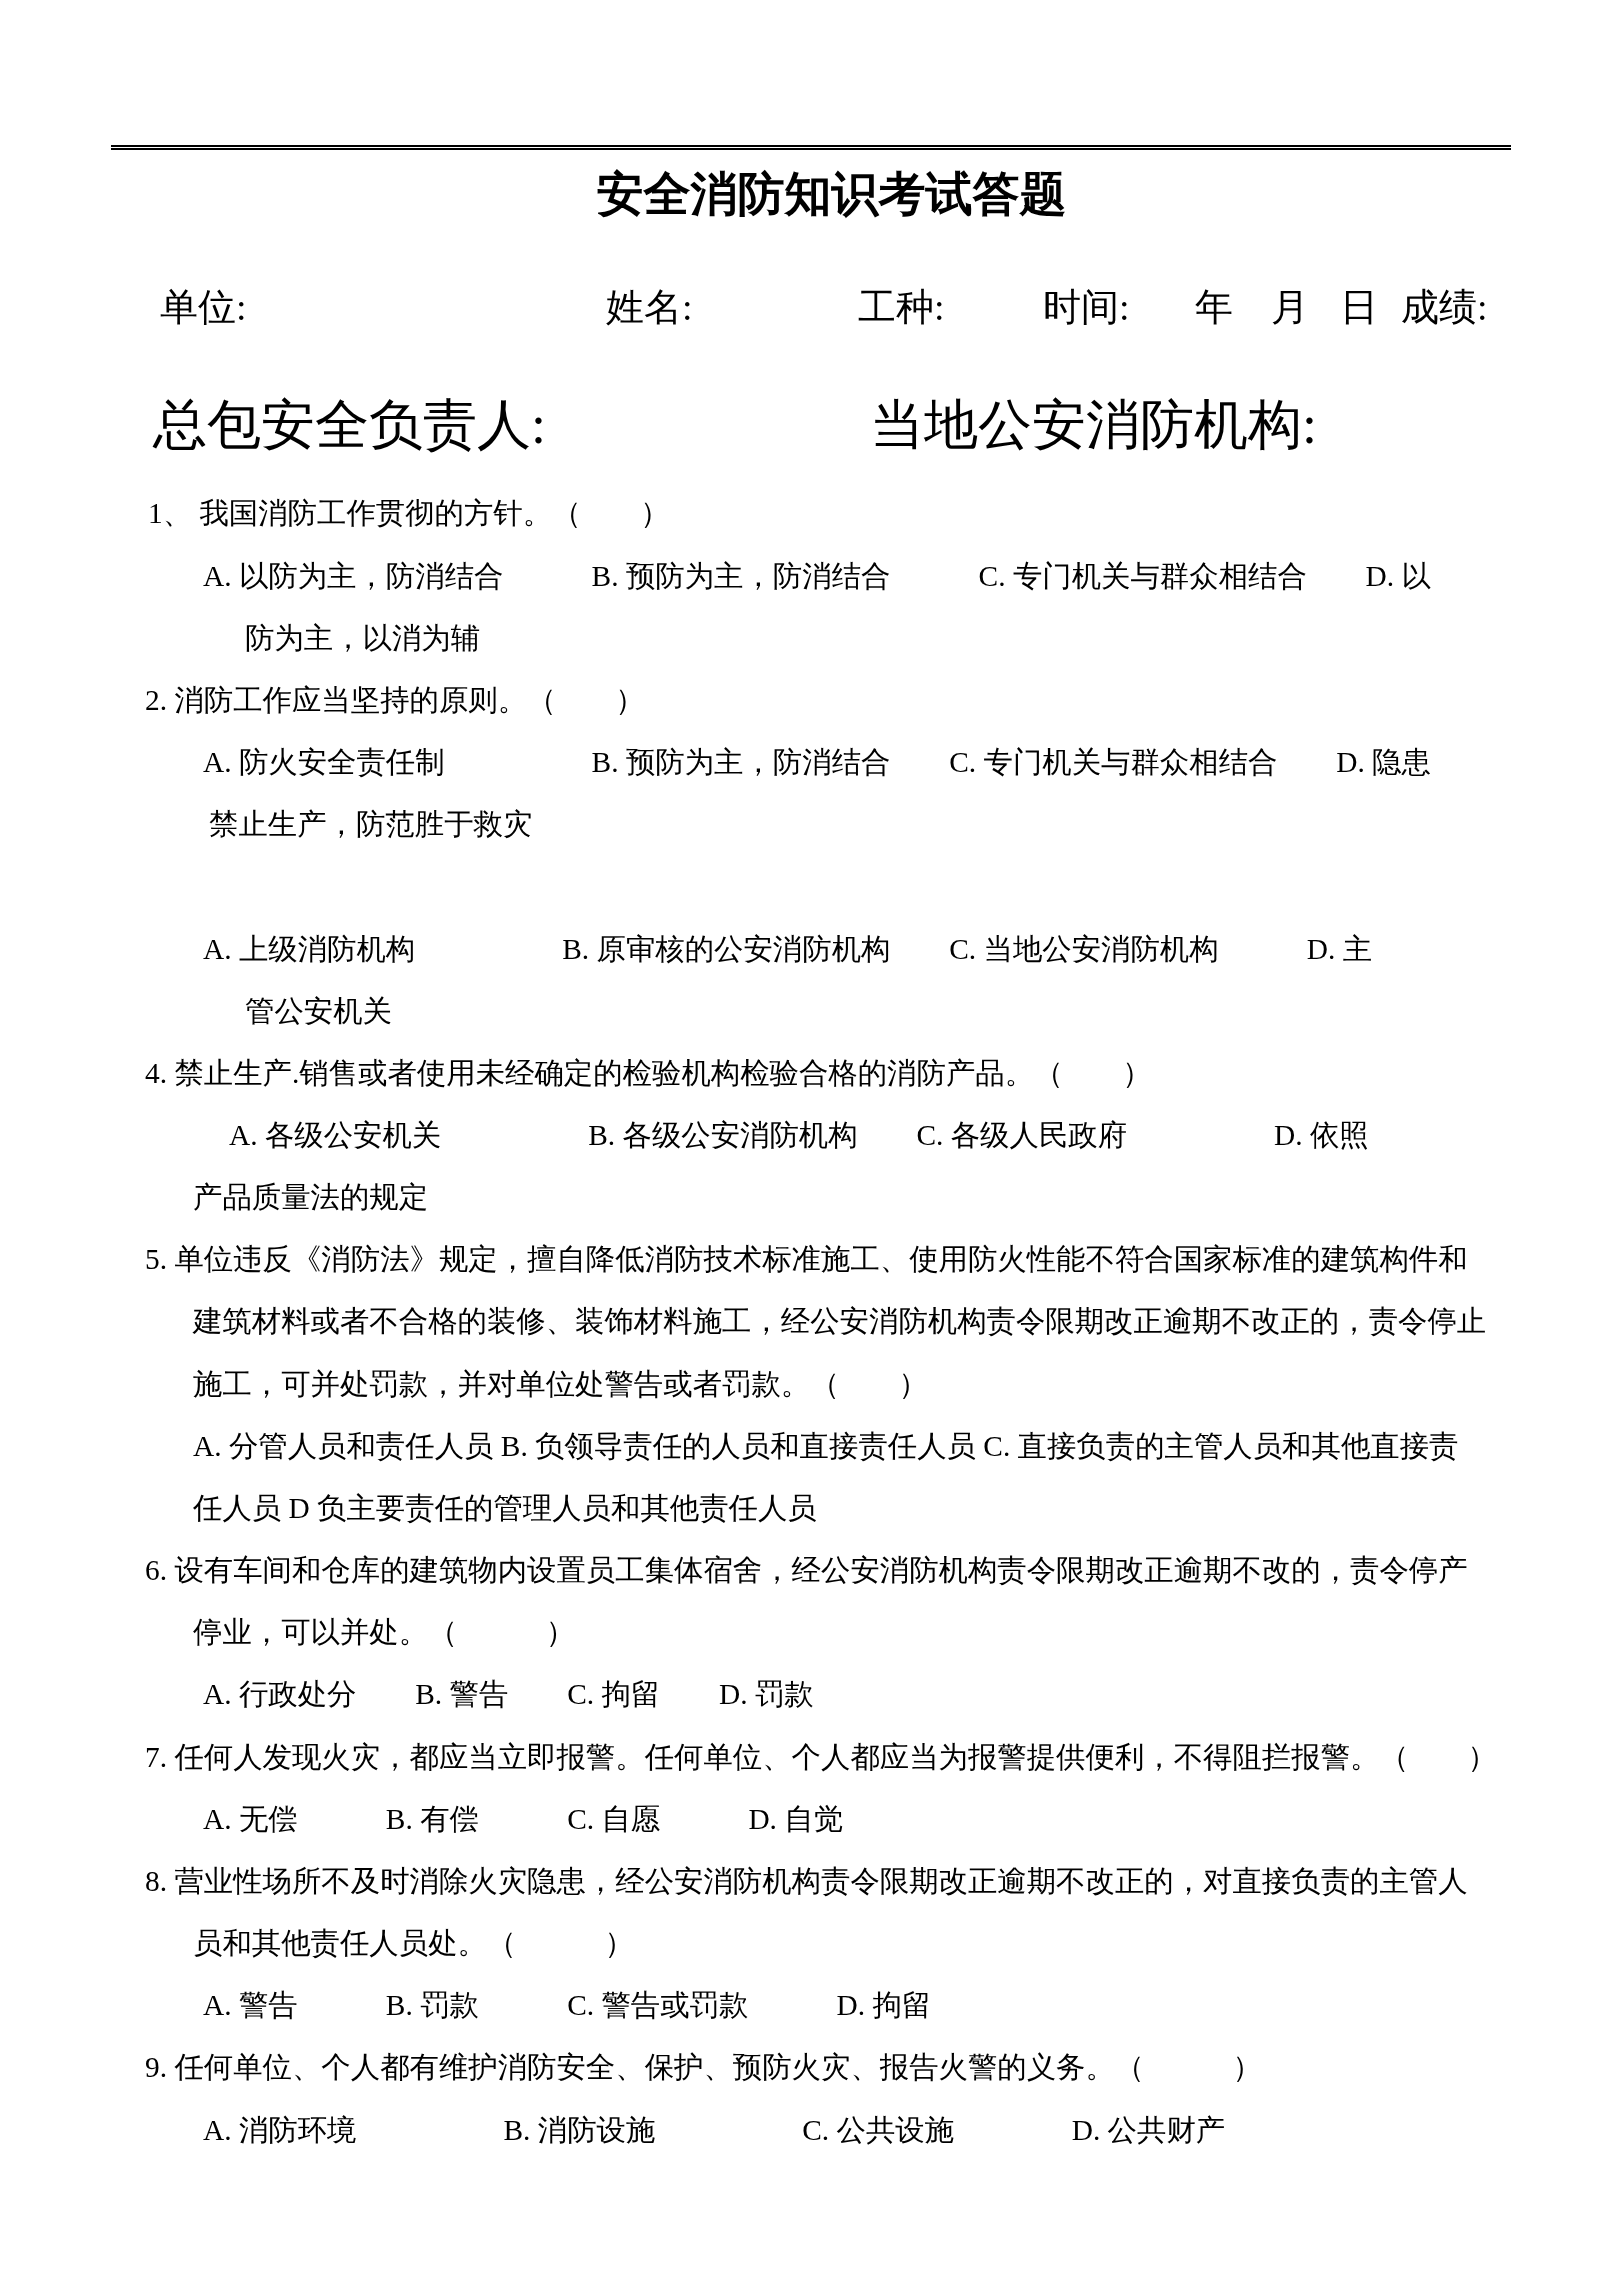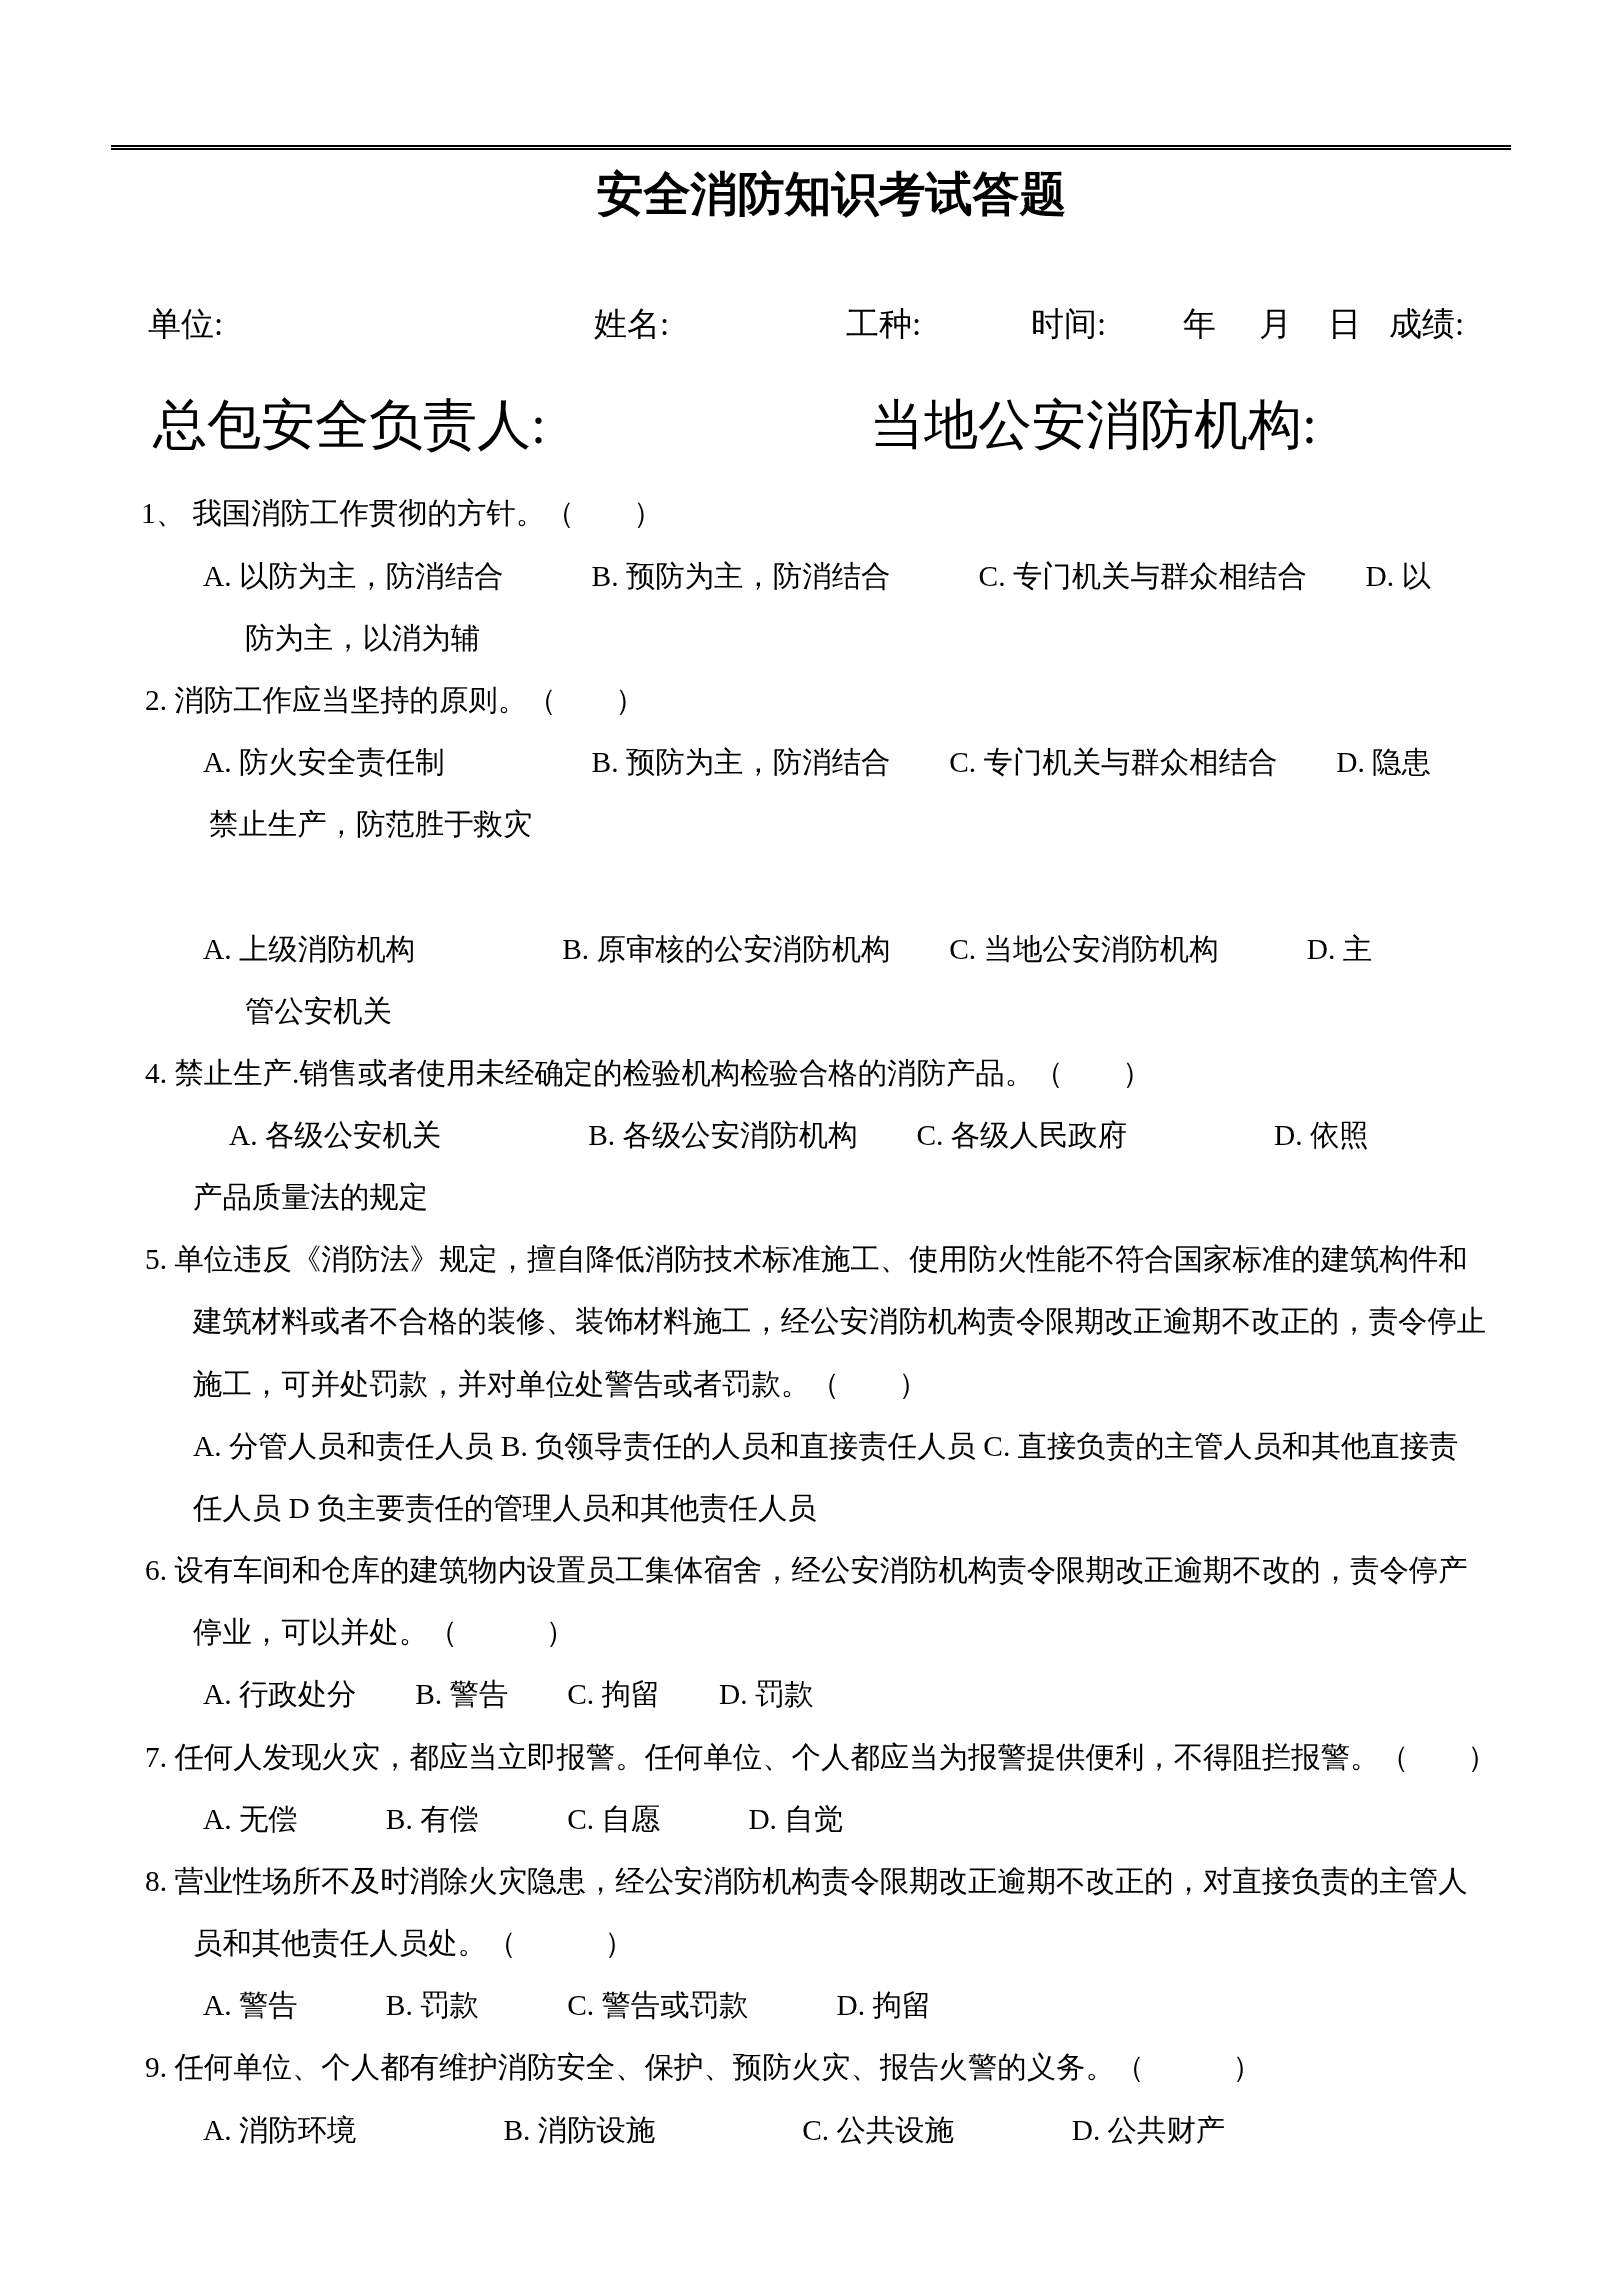--- a/index.html
+++ b/index.html
@@ -32,24 +32,25 @@
     width: 100%;
     margin: 0;
     text-align: center;
     font-size: 47px;
     font-weight: bold;
     line-height: 1.2;
     white-space: pre;
   }
   .field {
     position: absolute;
-    top: 306px;
-    font-size: 33px;
+    top: 286px;
+    font-size: 38px;
     line-height: 1.15;
     white-space: pre;
+    margin-left: 12px;
   }
   .responsible {
     position: absolute;
     top: 394px;
     font-size: 54px;
     line-height: 1.15;
     white-space: pre;
   }
   .line {
     position: absolute;
@@ -76,21 +77,21 @@
     <span class="field" style="left:1259px">月</span>
     <span class="field" style="left:1328px">日</span>
     <span class="field" style="left:1389px">成绩:</span>
   </div>
 
   <div>
     <span class="responsible" style="left:153px">总包安全负责人:</span>
     <span class="responsible" style="left:870px">当地公安消防机构:</span>
   </div>
 
-  <div class="line" style="top:495px;left:141px">1、 我国消防工作贯彻的方针。（　　）</div>
+  <div class="line" style="top:495px;left:148px">1、 我国消防工作贯彻的方针。（　　）</div>
   <div class="line" style="top:558px;left:203px">A. 以防为主，防消结合　　　B. 预防为主，防消结合　　　C. 专门机关与群众相结合　　D. 以</div>
   <div class="line" style="top:620px;left:245px">防为主，以消为辅</div>
 
   <div class="line" style="top:682px;left:145px">2. 消防工作应当坚持的原则。（　　）</div>
   <div class="line" style="top:744px;left:203px">A. 防火安全责任制　　　　　B. 预防为主，防消结合　　C. 专门机关与群众相结合　　D. 隐患</div>
   <div class="line" style="top:806px;left:209px">禁止生产，防范胜于救灾</div>
 
   <div class="line" style="top:931px;left:203px">A. 上级消防机构　　　　　B. 原审核的公安消防机构　　C. 当地公安消防机构　　　D. 主</div>
   <div class="line" style="top:993px;left:245px">管公安机关</div>
 

